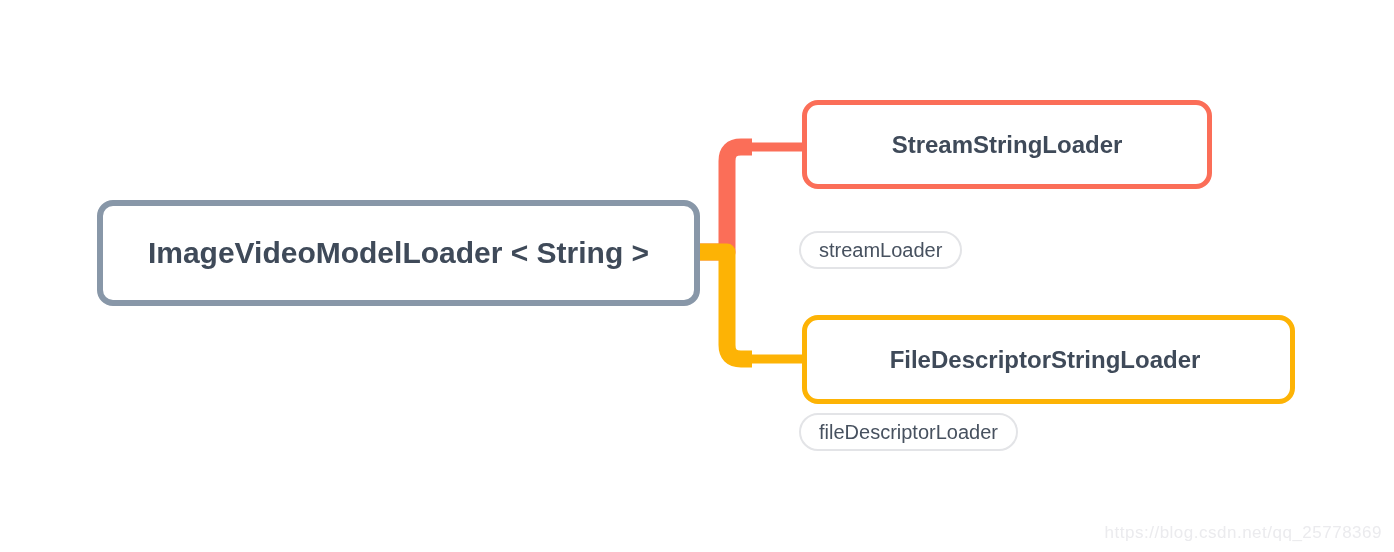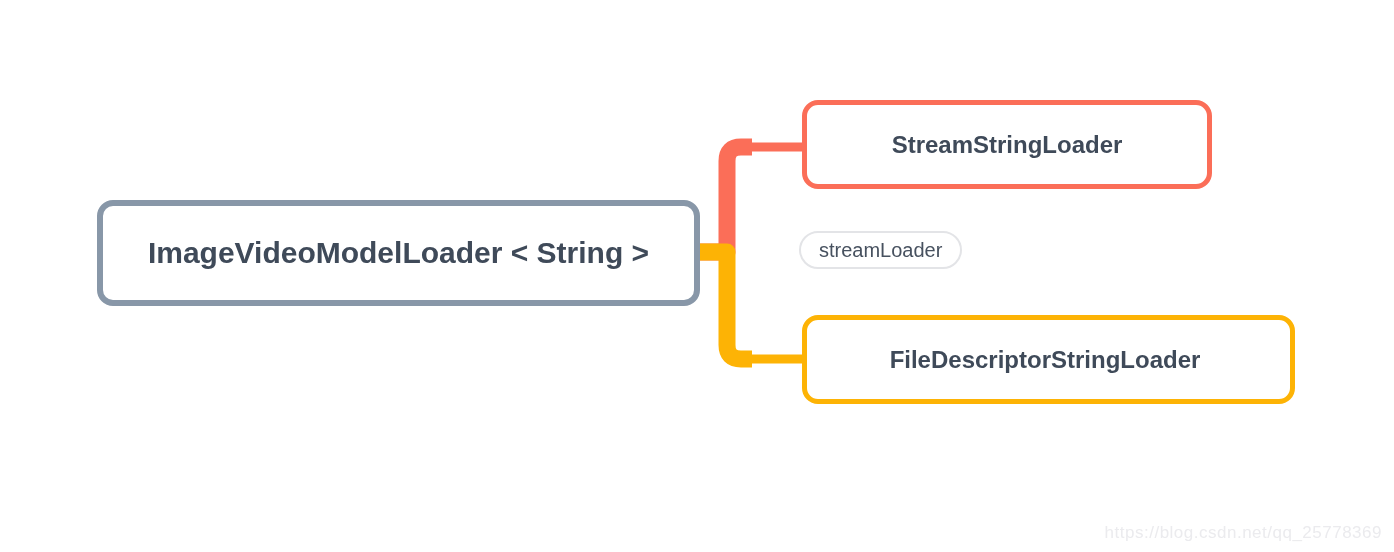--- a/index.html
+++ b/index.html
@@ -121,16 +121,19 @@
   </div>
 
   <div class="tag-pill tag-stream">
     <span>streamLoader</span>
   </div>
 
   <div class="topic topic-child topic-filedesc">
     <span>FileDescriptorStringLoader</span>
   </div>
 
+  <div class="tag-pill tag-filedesc">
+    <span>fileDescriptorLoader</span>
+  </div>
 
   <div class="watermark">https://blog.csdn.net/qq_25778369</div>
 
 </div>
 
 </body></html>

